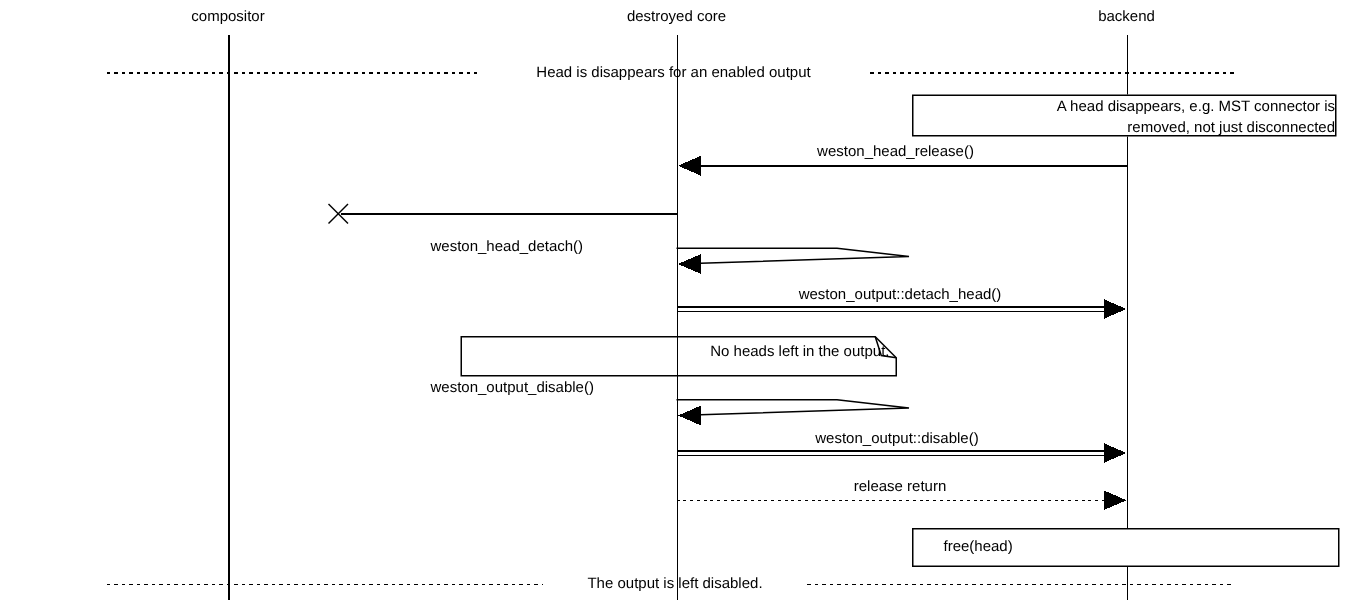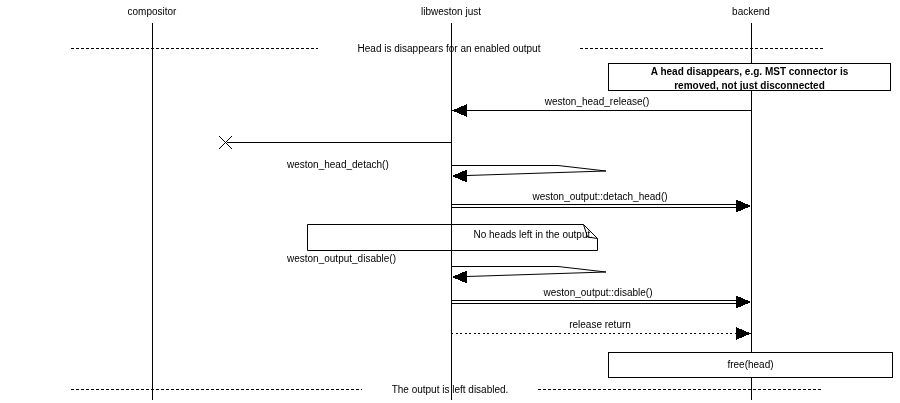--- a/index.html
+++ b/index.html
@@ -9,25 +9,25 @@
     font-family:"Liberation Sans", sans-serif; font-size:10px; color:var(--text);
     overflow:hidden;
   }
   .diagram svg { position:absolute; left:0; top:0; }
   .lbl { position:absolute; white-space:nowrap; line-height:15px; }
   .center { transform:translateX(-50%); }
   .ralign { text-align:left; }
   .actor { position:absolute; top:6px; transform:translateX(-50%); white-space:nowrap; }
   .notebox {
     position:absolute; border:1px solid var(--line); background:var(--bg);
-    text-align:center; line-height:13.5px; box-sizing:border-box;font-weight:bold;
+    text-align:right; line-height:13.5px; box-sizing:border-box;
   }
   .actionbox {
     position:absolute; border:1px solid var(--line); background:var(--bg);
-    text-align:center; box-sizing:border-box;
+    text-align:left; box-sizing:border-box;padding-left:20px;
   }
   .note-text { position:absolute; text-align:right; white-space:nowrap; }
   svg line, svg path { stroke:var(--line); stroke-width:1; fill:none; }
   svg polygon { fill:var(--line); stroke:none; }
 </style>
 </head>
 <body>
 
 <div class="diagram">
 
@@ -65,21 +65,21 @@
     <polygon points="751,333.5 736,327 736,340"></polygon>
 
     <line x1="71" y1="389.5" x2="362" y2="389.5" stroke-dasharray="2.5,2.5"></line>
     <line x1="538" y1="389.5" x2="823" y2="389.5" stroke-dasharray="2.5,2.5"></line>
 
     <path d="M307.5,224.5 L583.5,224.5 L597.5,238.5 L597.5,250.5 L307.5,250.5 Z" fill="#ffffff" shape-rendering="auto"></path>
     <path d="M583.5,224.5 L587.5,237 L597.5,238.5" shape-rendering="auto"></path>
   </svg>
 
   <div class="actor" style="left:152px">compositor</div>
-  <div class="actor" style="left:451px">libweston just</div>
+  <div class="actor" style="left:451px">destroyed core</div>
   <div class="actor" style="left:751px">backend</div>
 
   <div class="lbl center" style="left:449px; top:41px">Head is disappears for an enabled output</div>
   <div class="lbl center" style="left:450px; top:382px">The output is left disabled.</div>
 
   <div class="notebox" style="left:608px; top:63px; width:283px; height:28px; padding-top:1px">
     <span style="display:block">A head disappears, e.g. MST connector is</span>
     <span style="display:block">removed, not just disconnected</span>
   </div>
 

